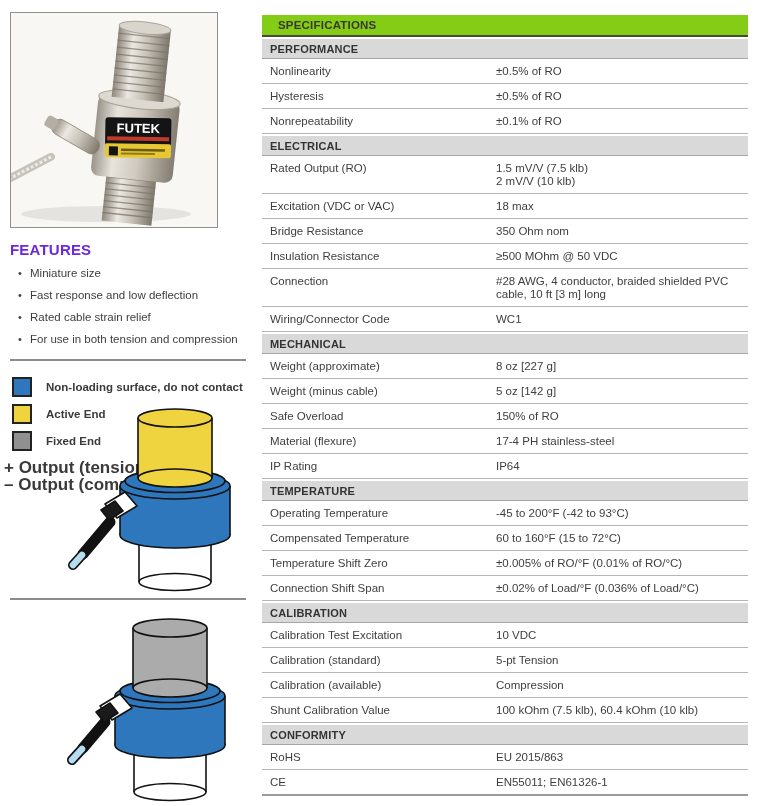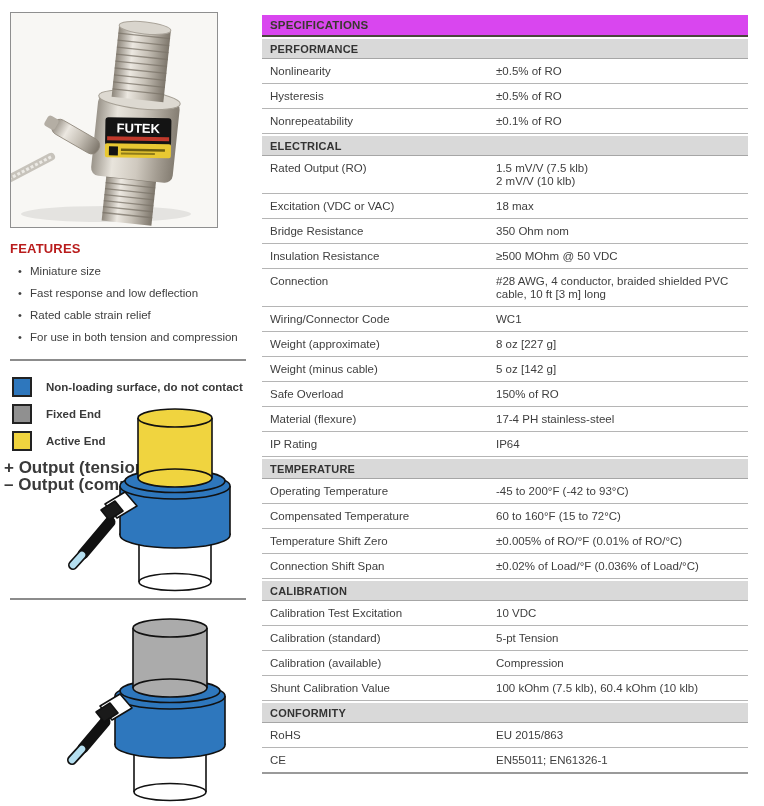--- a/index.html
+++ b/index.html
@@ -4,37 +4,37 @@
 <style>
   * { margin:0; padding:0; box-sizing:border-box; }
   html,body { width:764px; height:806px; background:#ffffff; overflow:hidden;
     font-family:"Liberation Sans", sans-serif; color:#3e3e3e; }
   .page { position:relative; width:764px; height:806px; }
 
   
   .photo-box { position:absolute; left:10px; top:12px; width:208px; height:216px;
     border:1px solid #8f8f8f; background:#f8f7f4; }
   .features { position:absolute; left:10px; top:241px; width:250px; }
-  .features-title { font-size:13px; font-weight:bold; color:#b91c1c; letter-spacing:.2px; }
+  .features-title { font-size:15px; font-weight:bold; color:#6d28d9; letter-spacing:.2px; }
   .feature-item { display:flex; margin-top:9px; font-size:11.5px; line-height:13px; }
   .feature-bullet { width:20px; padding-left:8px; font-size:11px; }
   .divider { position:absolute; left:10px; width:236px; border-top:2px solid #8c8c8c; }
   .legend { position:absolute; left:12px; top:377px; width:250px; }
   .legend-item { display:flex; align-items:center; margin-bottom:7px; height:20px; }
   .legend-swatch { width:20px; height:20px; border:2px solid #222222; flex:0 0 20px; }
   .legend-label { margin-left:14px; font-size:11.5px; font-weight:bold; color:#3a3a3a;text-align:right; }
   .outputs { position:absolute; left:4px; top:459px; }
   .output-line { font-size:17px; font-weight:bold; color:#3a3a3a; line-height:17px; }
   .diagram1 { position:absolute; left:63px; top:404px; }
   .diagram2 { position:absolute; left:58px; top:606px; }
 
   
   .spec-table { position:absolute; left:262px; top:15px; width:486px; }
-  .spec-title { background:#d946ef; color:#3a382e; font-weight:bold; font-size:11.5px;
-    line-height:14px; padding:3px 8px; border-bottom:2px solid #4a473c; letter-spacing:.2px; }
+  .spec-title { background:#84cc16; color:#3a382e; font-weight:bold; font-size:11.5px;
+    line-height:14px; padding:3px 16px; border-bottom:2px solid #4a473c; letter-spacing:.2px; }
   .sec-header { background:#d9d9d9; color:#333333; font-weight:bold; font-size:11px;
     line-height:14px; padding:3px 8px 2px 8px; margin-top:2px; border-bottom:1px solid #a6a6a6;
     letter-spacing:.2px; }
   .spec-row { display:flex; border-bottom:1px solid #b5b5b5; padding:6px 8px 5px 8px;
     font-size:11.5px; line-height:13px; }
   .spec-row:last-child { border-bottom:2px solid #9a9a9a; }
   .spec-label { flex:0 0 226px; padding-right:6px; }
   .spec-value { flex:1; white-space:pre-line; }
 </style>
 </head>
@@ -134,26 +134,26 @@
   </div>
 
   <div class="divider" style="top:359px"></div>
 
   <div class="legend" id="legend-list">
       <div class="legend-item">
         <span class="legend-swatch" style="background-color: rgb(46, 119, 189);"></span>
         <span class="legend-label">Non-loading surface, do not contact</span>
       </div>
       <div class="legend-item">
+        <span class="legend-swatch" style="background-color: rgb(240, 212, 63);"></span>
+        <span class="legend-label">Active End</span>
+      </div>
+      <div class="legend-item">
         <span class="legend-swatch" style="background-color: rgb(144, 144, 144);"></span>
         <span class="legend-label">Fixed End</span>
-      </div>
-      <div class="legend-item">
-        <span class="legend-swatch" style="background-color: rgb(240, 212, 63);"></span>
-        <span class="legend-label">Active End</span>
       </div>
     </div>
   <div class="outputs" id="outputs-list">
       <div class="output-line">+ Output (tension)</div>
       <div class="output-line">– Output (compression)</div>
     </div>
 
   <svg class="diagram1" width="192" height="192" viewBox="0 0 192 192">
     <g stroke="#111111" stroke-width="1.6" stroke-linejoin="round">
 
@@ -251,20 +251,21 @@
       </div>
       <div class="spec-row">
         <div class="spec-label">Connection</div>
         <div class="spec-value">#28 AWG, 4 conductor, braided shielded PVC
 cable, 10 ft [3 m] long</div>
       </div>
       <div class="spec-row">
         <div class="spec-label">Wiring/Connector Code</div>
         <div class="spec-value">WC1</div>
       </div>
+      <div class="sec-header">MECHANICAL</div>
       <div class="spec-row">
         <div class="spec-label">Weight (approximate)</div>
         <div class="spec-value">8 oz [227 g]</div>
       </div>
       <div class="spec-row">
         <div class="spec-label">Weight (minus cable)</div>
         <div class="spec-value">5 oz [142 g]</div>
       </div>
       <div class="spec-row">
         <div class="spec-label">Safe Overload</div>

